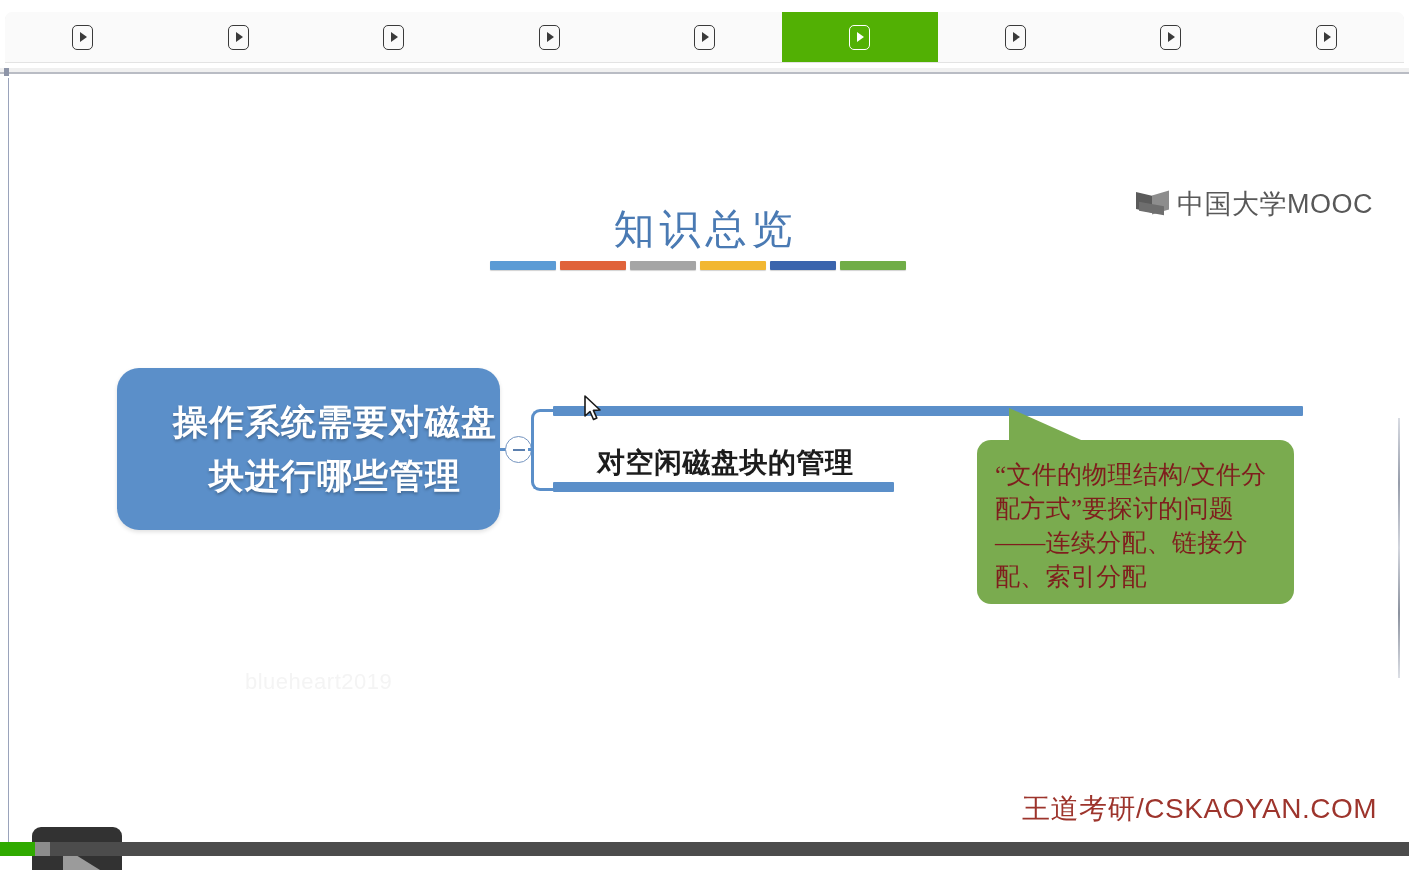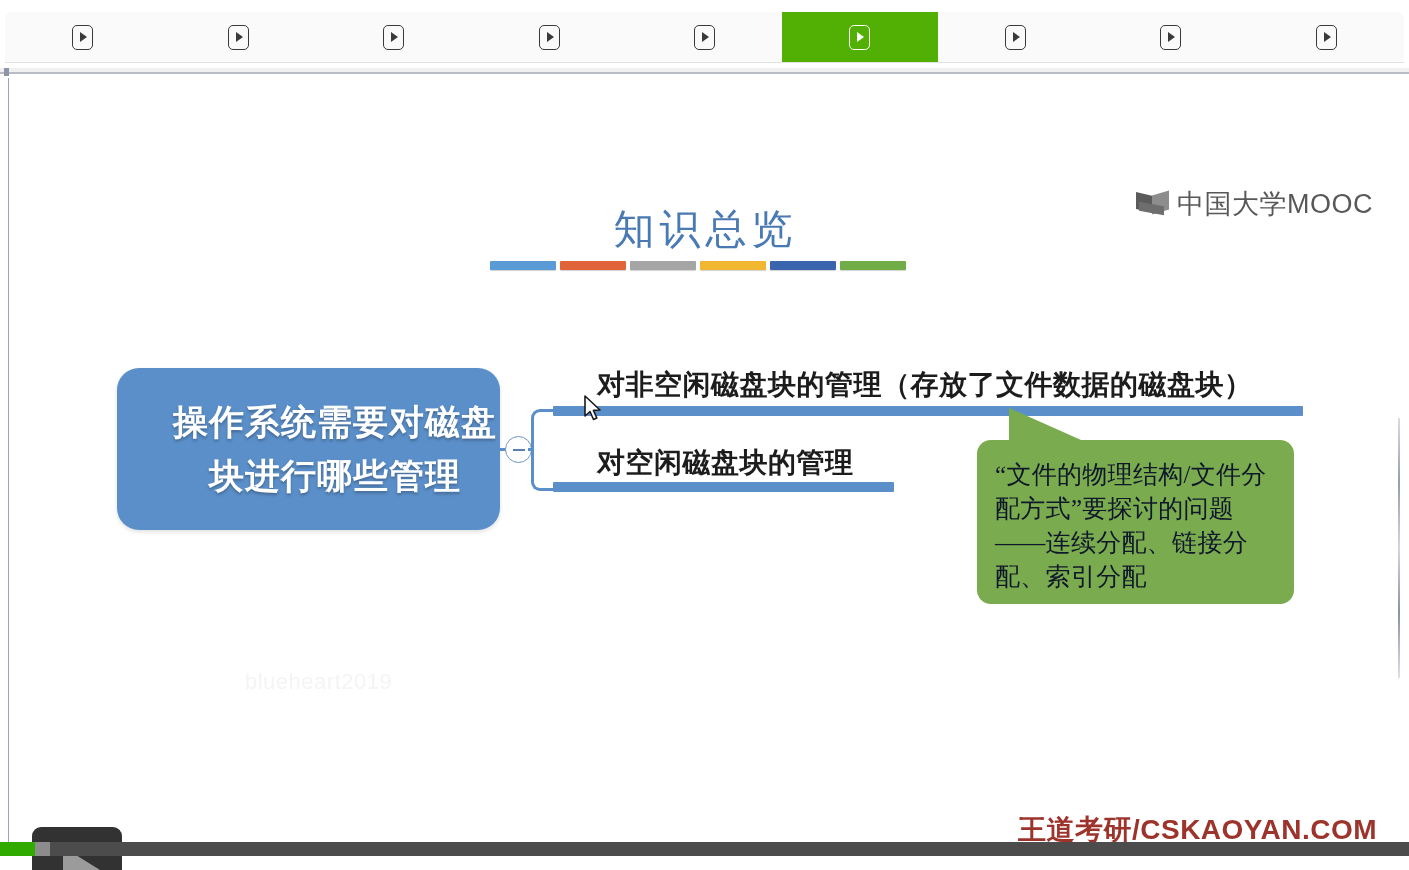--- a/index.html
+++ b/index.html
@@ -195,33 +195,33 @@
     position: absolute; left: 1000px; top: 330px;
     width: 0; height: 0;
     border-left: 0 solid transparent;
     border-right: 90px solid transparent;
     border-bottom: 40px solid #7aab4f;
   }
   #callout-text {
     position: absolute; left: 18px; top: 18px;
     width: 288px;
     font-family: "Liberation Serif", "DejaVu Serif", serif;
-    font-size: 25px; color: #0f172a;
+    font-size: 25px; color: #7f1d1d;
     line-height: 1.36; letter-spacing: .3px;
   }
 
   
   #watermark {
     position: absolute; left: 236px; top: 591px;
     font-size: 22px; color: #f4f4f4; letter-spacing: .5px;
   }
   #brand {
-    position: absolute; right: 24px; bottom: 1px;
+    position: absolute; right: 24px; bottom: 22px;
     font-size: 28px; color: #9d342c;
-    font-weight: 700; letter-spacing: .5px;
+    font-weight: 400; letter-spacing: .5px;
     white-space: nowrap;
   }
 
   
   #play-overlay {
     position: absolute; left: 32px; top: 751px;
     width: 90px; height: 86px;
     background: #323232;
     border-radius: 9px;
     display: flex; align-items: center; justify-content: center;
@@ -335,21 +335,20 @@
       <div id="root-text">操作系统需要对磁盘块进行哪些管理</div>
     </div>
     <div id="stem"></div>
     <div id="collapse-btn">
         <span></span>
       </div>
     <div id="bracket-mid"></div>
     <div id="bracket"></div>
 
     <div class="branch-bar" id="branch-bar-1"></div>
-    <div class="branch-text" id="branch-text-1">对非空闲磁盘块的管理（存放了文件数据的磁盘块）</div>
     <div class="branch-bar" id="branch-bar-2"></div>
     <div class="branch-text" id="branch-text-2">对空闲磁盘块的管理</div>
 
     <div id="callout-tail"></div>
     <div id="callout">
       <div id="callout-text">“文件的物理结构/文件分配方式”要探讨的问题——连续分配、链接分配、索引分配</div>
     </div>
 
     <div id="watermark">blueheart2019</div>
     <div id="brand">王道考研/CSKAOYAN.COM</div>

